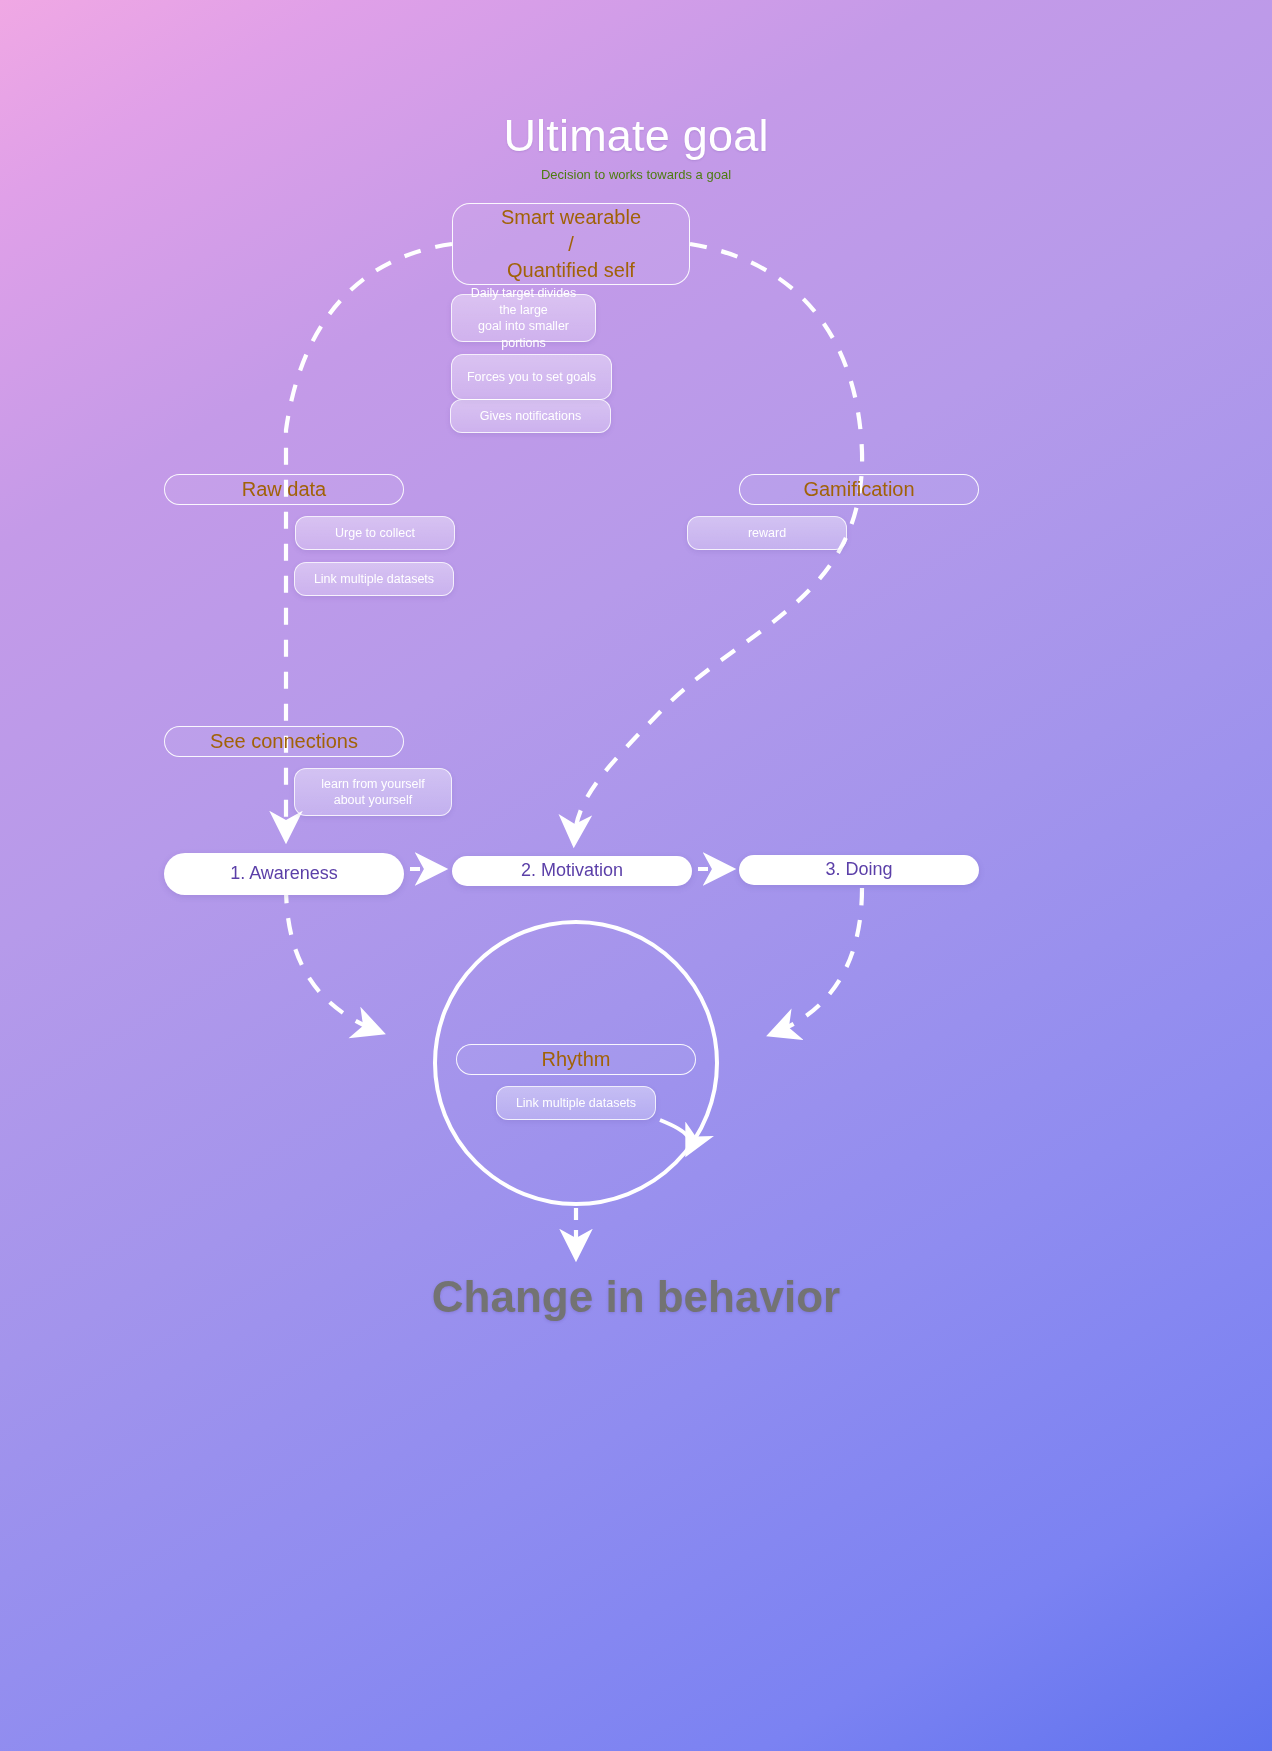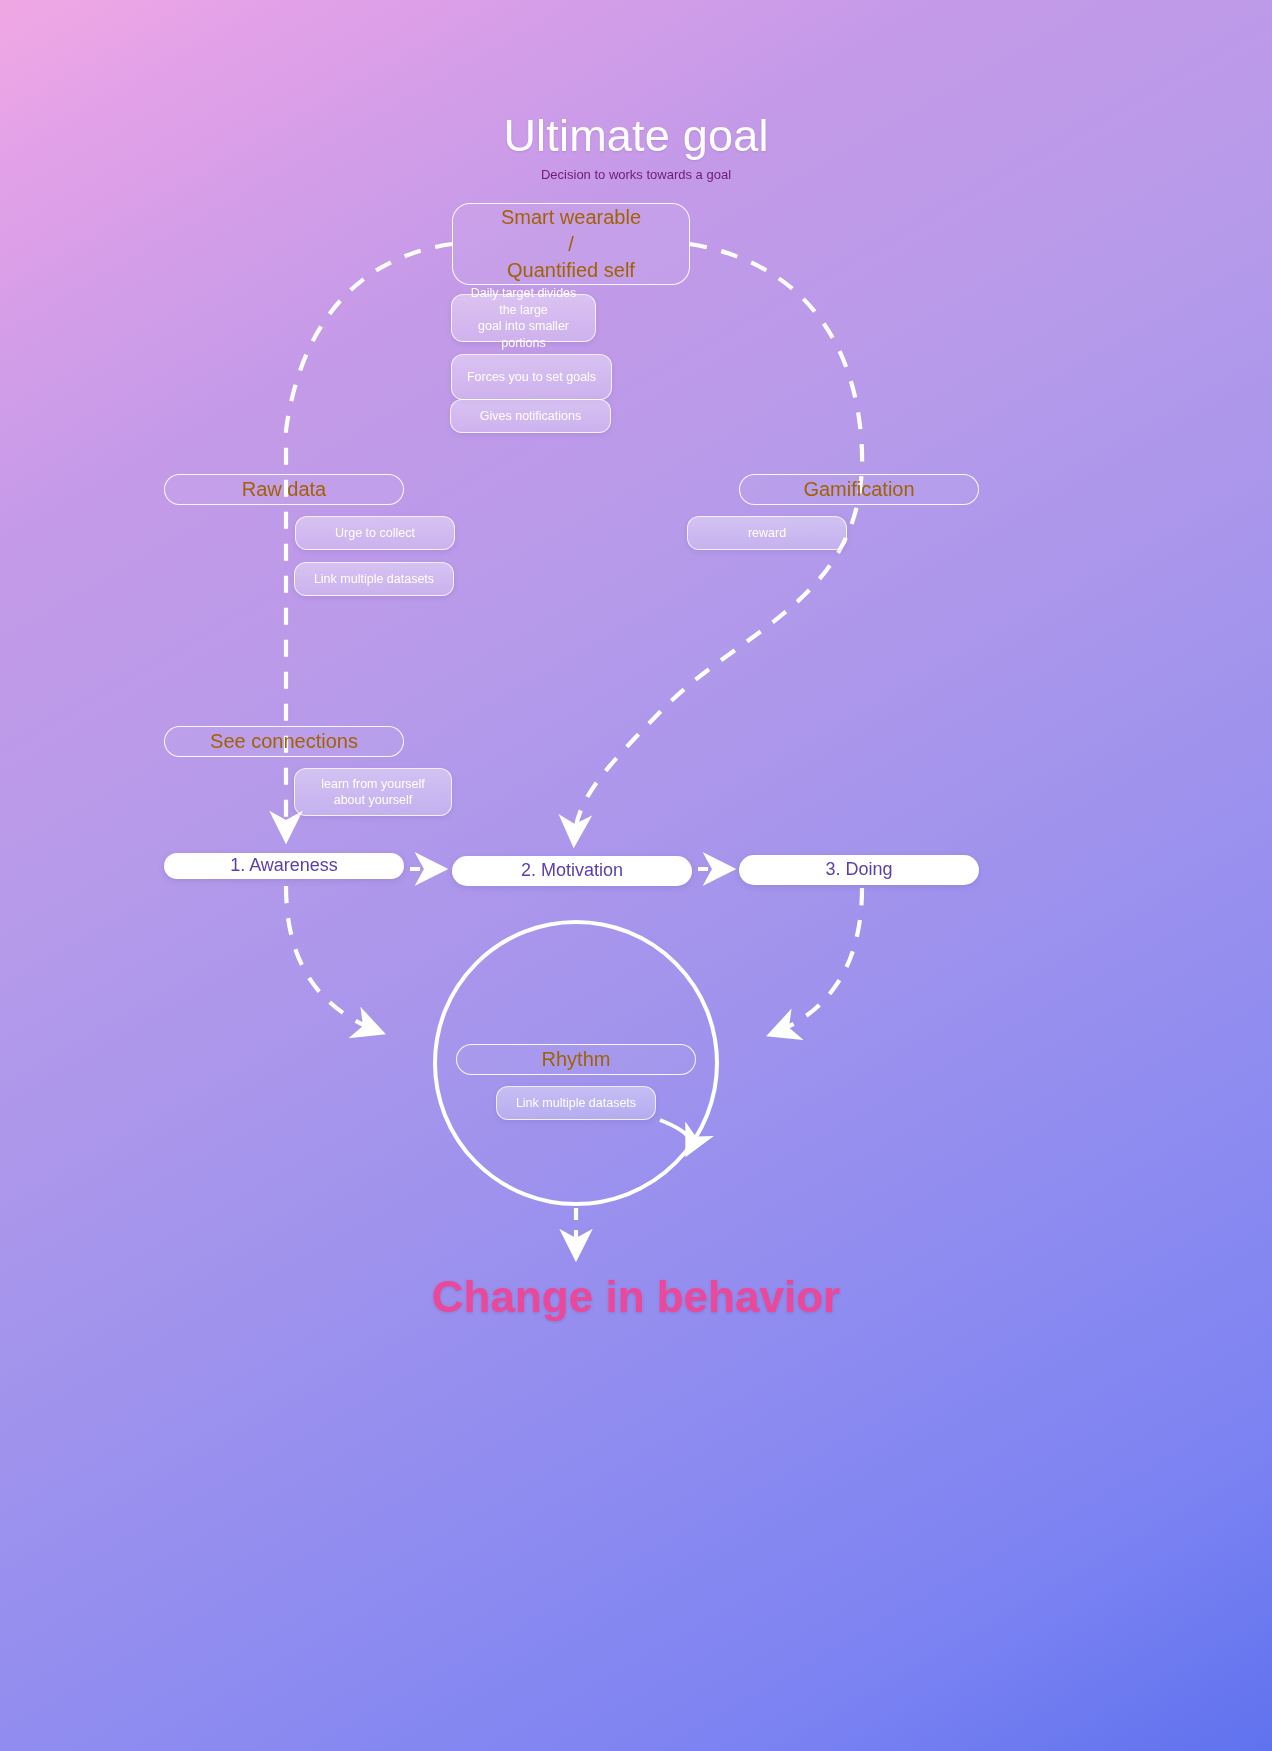--- a/index.html
+++ b/index.html
@@ -50,30 +50,30 @@
     color: #ffffff;
     text-shadow: 0 1px 2px rgba(90,60,140,0.18);
   }
   .title-sub {
     position: absolute;
     left: 0; right: 0;
     top: 167px;
     text-align: center;
     font-size: 13px;
     font-weight: 400;
-    color: #701a75;
+    color: #4d7c0f;
   }
   .title-bottom {
     position: absolute;
     left: 0; right: 0;
     top: 1272px;
     text-align: center;
     font-size: 44px;
     font-weight: 700;
-    color: #ec4899;
+    color: #737373;
     text-shadow: 0 1px 3px rgba(70,50,130,0.22);
   }
 
   
   .node {
     position: absolute;
     display: flex;
     align-items: center;
     justify-content: center;
     text-align: center;
@@ -167,21 +167,21 @@
 
   <div class="node node-outline pill" style="left:739px; top:474px; width:240px; height:31px;">Gamification</div>
 
   <div class="node node-fill" style="left:687px; top:516px; width:160px; height:34px;">reward</div>
 
   <div class="node node-outline pill" style="left:164px; top:726px; width:240px; height:31px;">See connections</div>
 
   <div class="node node-fill multiline" style="left:294px; top:768px; width:158px; height:48px;">learn from yourself
 about yourself</div>
 
-  <div class="node node-stage" style="left:164px; top:853px; width:240px; height:26px;">1. Awareness</div>
+  <div class="node node-stage" style="left:164px; top:853px; width:240px; height:42px;">1. Awareness</div>
 
   <div class="node node-stage" style="left:452px; top:856px; width:240px; height:30px;">2. Motivation</div>
 
   <div class="node node-stage" style="left:739px; top:855px; width:240px; height:30px;">3. Doing</div>
 
   <div class="node node-outline pill" style="left:456px; top:1044px; width:240px; height:31px;">Rhythm</div>
 
   <div class="node node-fill" style="left:496px; top:1086px; width:160px; height:34px;">Link multiple datasets</div>
 
   <div class="title-bottom">Change in behavior</div>

